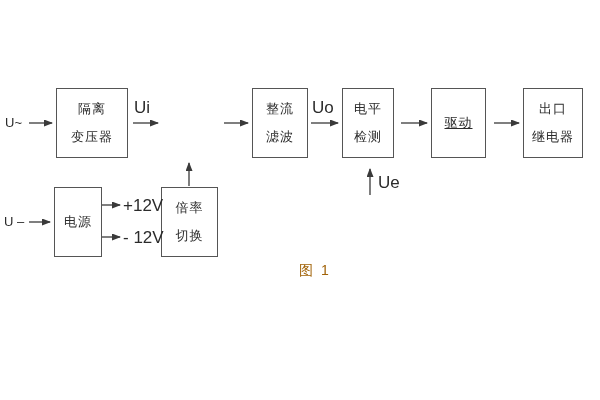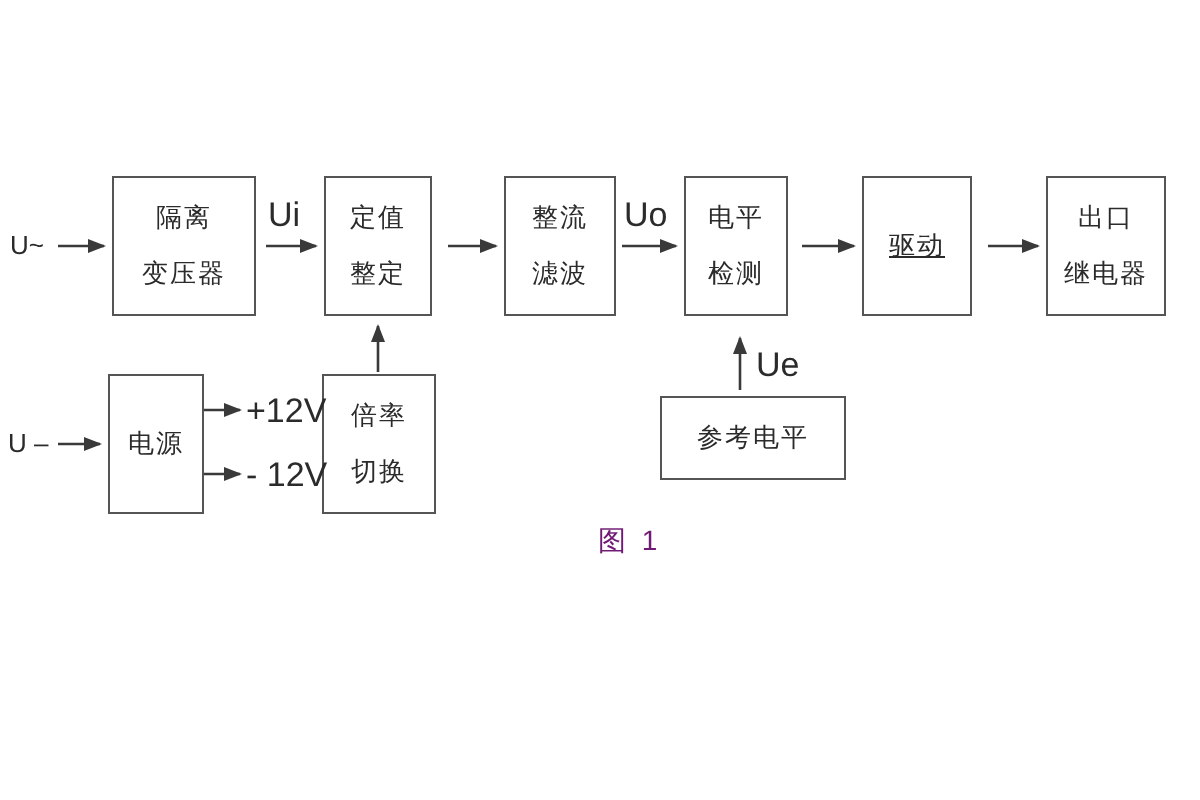--- a/index.html
+++ b/index.html
@@ -49,21 +49,21 @@
     line-height: 14px;
     white-space: nowrap;
   }
   .lbl.small {
     font-size: 17px;
   }
   .caption {
     position: absolute;
     left: 299px;
     top: 262px;
-    color: #701a75;
+    color: #a16207;
     font-size: 14px;
     letter-spacing: 2px;
   }
 </style>
 </head>
 <body>
 
 <div class="canvas">
 
   <svg class="arrows" width="600" height="400" viewBox="0 0 600 400" xmlns="http://www.w3.org/2000/svg">
@@ -83,24 +83,20 @@
     <line class="ln" x1="102" y1="237" x2="120" y2="237" marker-end="url(#ah)"></line>
     <line class="ln" x1="189" y1="186" x2="189" y2="163" marker-end="url(#ah)"></line>
     <line class="ln" x1="370" y1="195" x2="370" y2="169" marker-end="url(#ah)"></line>
   </svg>
 
   <div class="box" style="left:56px; top:88px; width:72px; height:70px;">
     <span>隔离</span>
     <span>变压器</span>
   </div>
 
-  <div class="box" style="left:162px; top:88px; width:54px; height:70px;">
-    <span>定值</span>
-    <span>整定</span>
-  </div>
 
   <div class="box" style="left:252px; top:88px; width:56px; height:70px;">
     <span>整流</span>
     <span>滤波</span>
   </div>
 
   <div class="box" style="left:342px; top:88px; width:52px; height:70px;">
     <span>电平</span>
     <span>检测</span>
   </div>
@@ -116,23 +112,20 @@
 
   <div class="box" style="left:54px; top:187px; width:48px; height:70px;">
     <span>电源</span>
   </div>
 
   <div class="box" style="left:161px; top:187px; width:57px; height:70px;">
     <span>倍率</span>
     <span>切换</span>
   </div>
 
-  <div class="box" style="left:330px; top:198px; width:93px; height:42px;">
-    <span>参考电平</span>
-  </div>
 
   <span class="lbl" style="left:5px; top:116px;">U~</span>
   <span class="lbl" style="left:4px; top:215px;">U –</span>
   <span class="lbl small" style="left:134px; top:101px;">Ui</span>
   <span class="lbl small" style="left:312px; top:101px;">Uo</span>
   <span class="lbl small" style="left:378px; top:176px;">Ue</span>
   <span class="lbl small" style="left:123px; top:199px;">+12V</span>
   <span class="lbl small" style="left:123px; top:231px;">- 12V</span>
 
   <div class="caption">图 1</div>

